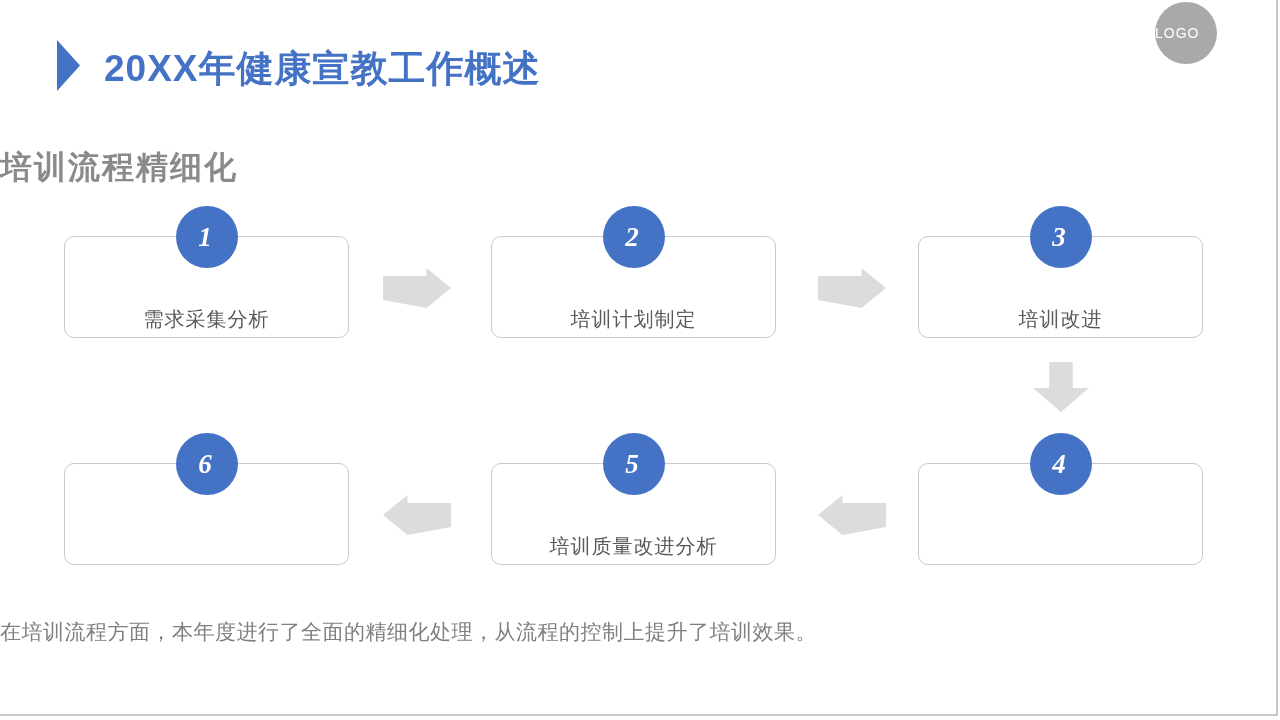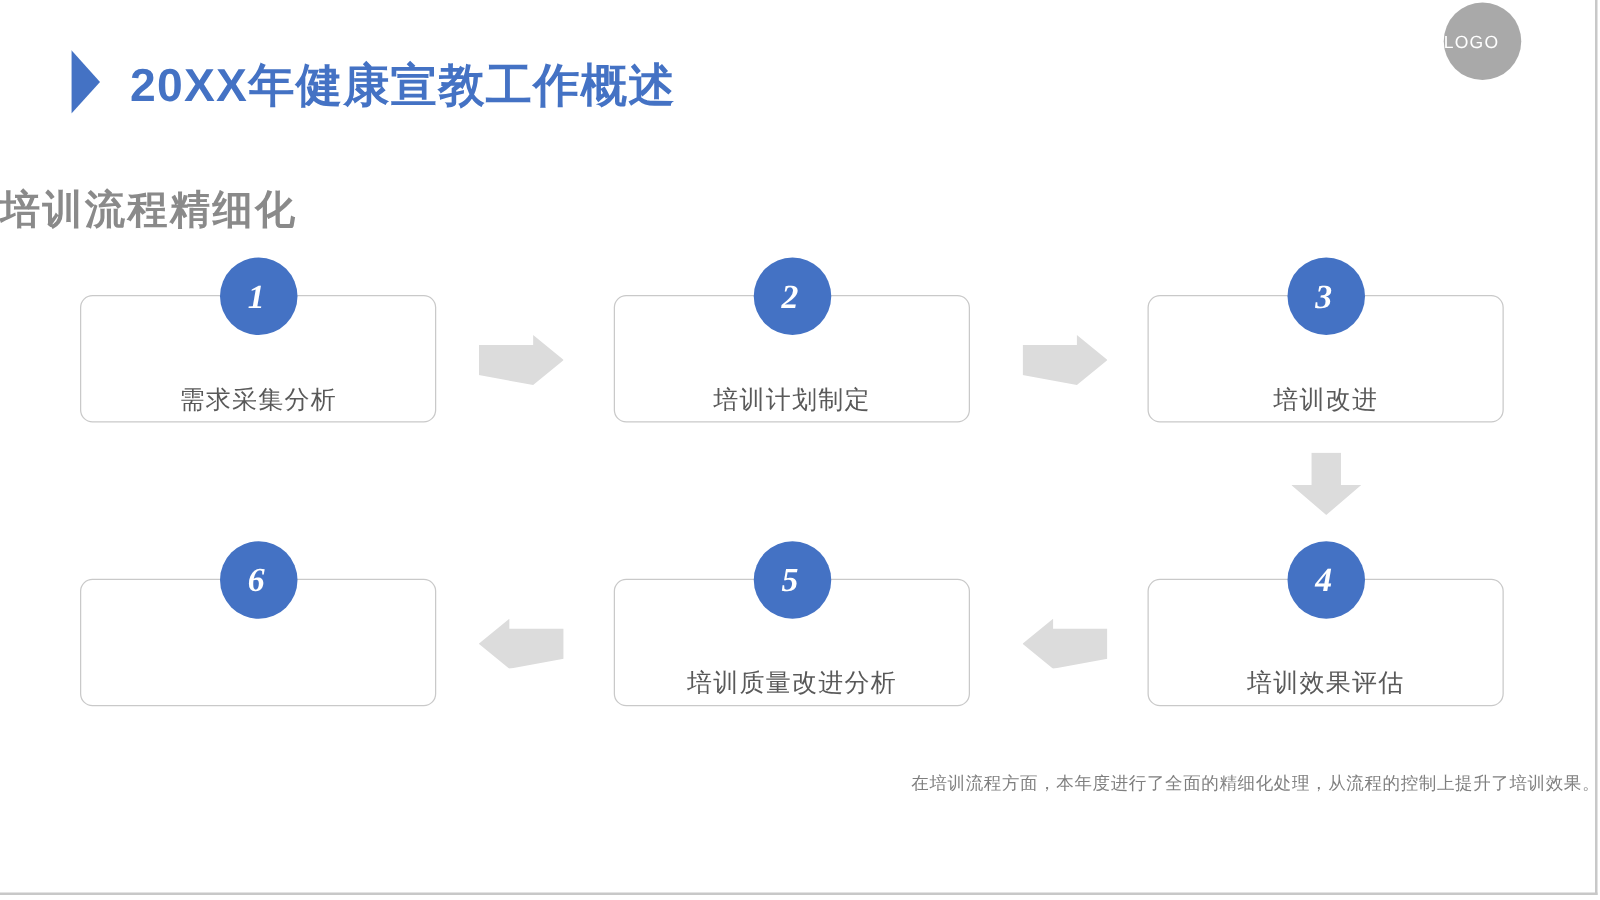--- a/index.html
+++ b/index.html
@@ -102,22 +102,22 @@
     clip-path: polygon(29% 0, 71% 0, 71% 52%, 100% 52%, 50% 100%, 0 52%, 29% 52%);
   }
   .ar-1 { left: 383px; top: 268px; }
   .ar-2 { left: 818px; top: 268px; }
   .ad-1 { left: 1033px; top: 362px; }
   .al-1 { left: 818px; top: 495px; }
   .al-2 { left: 383px; top: 495px; }
 
   .caption {
     position: absolute; left: 0; top: 618px; width: 1280px;
-    text-align: right;
-    font-size: 14px; color: #7f7f7f;
+    text-align: left;
+    font-size: 21px; color: #7f7f7f;
     letter-spacing: 0.5px;
   }
 </style>
 </head>
 <body>
 
 <div class="edge-right"></div>
 <div class="edge-bottom"></div>
 
 <div class="title-marker"></div>
@@ -147,21 +147,20 @@
   <div class="step-circle">
     <span class="step-num">3</span>
   </div>
   <div class="step-label">培训改进</div>
 </div>
 
 <div class="step pos-4">
   <div class="step-circle">
     <span class="step-num">4</span>
   </div>
-  <div class="step-label">培训效果评估</div>
 </div>
 
 <div class="step pos-5">
   <div class="step-circle">
     <span class="step-num">5</span>
   </div>
   <div class="step-label">培训质量改进分析</div>
 </div>
 
 <div class="step pos-6">

